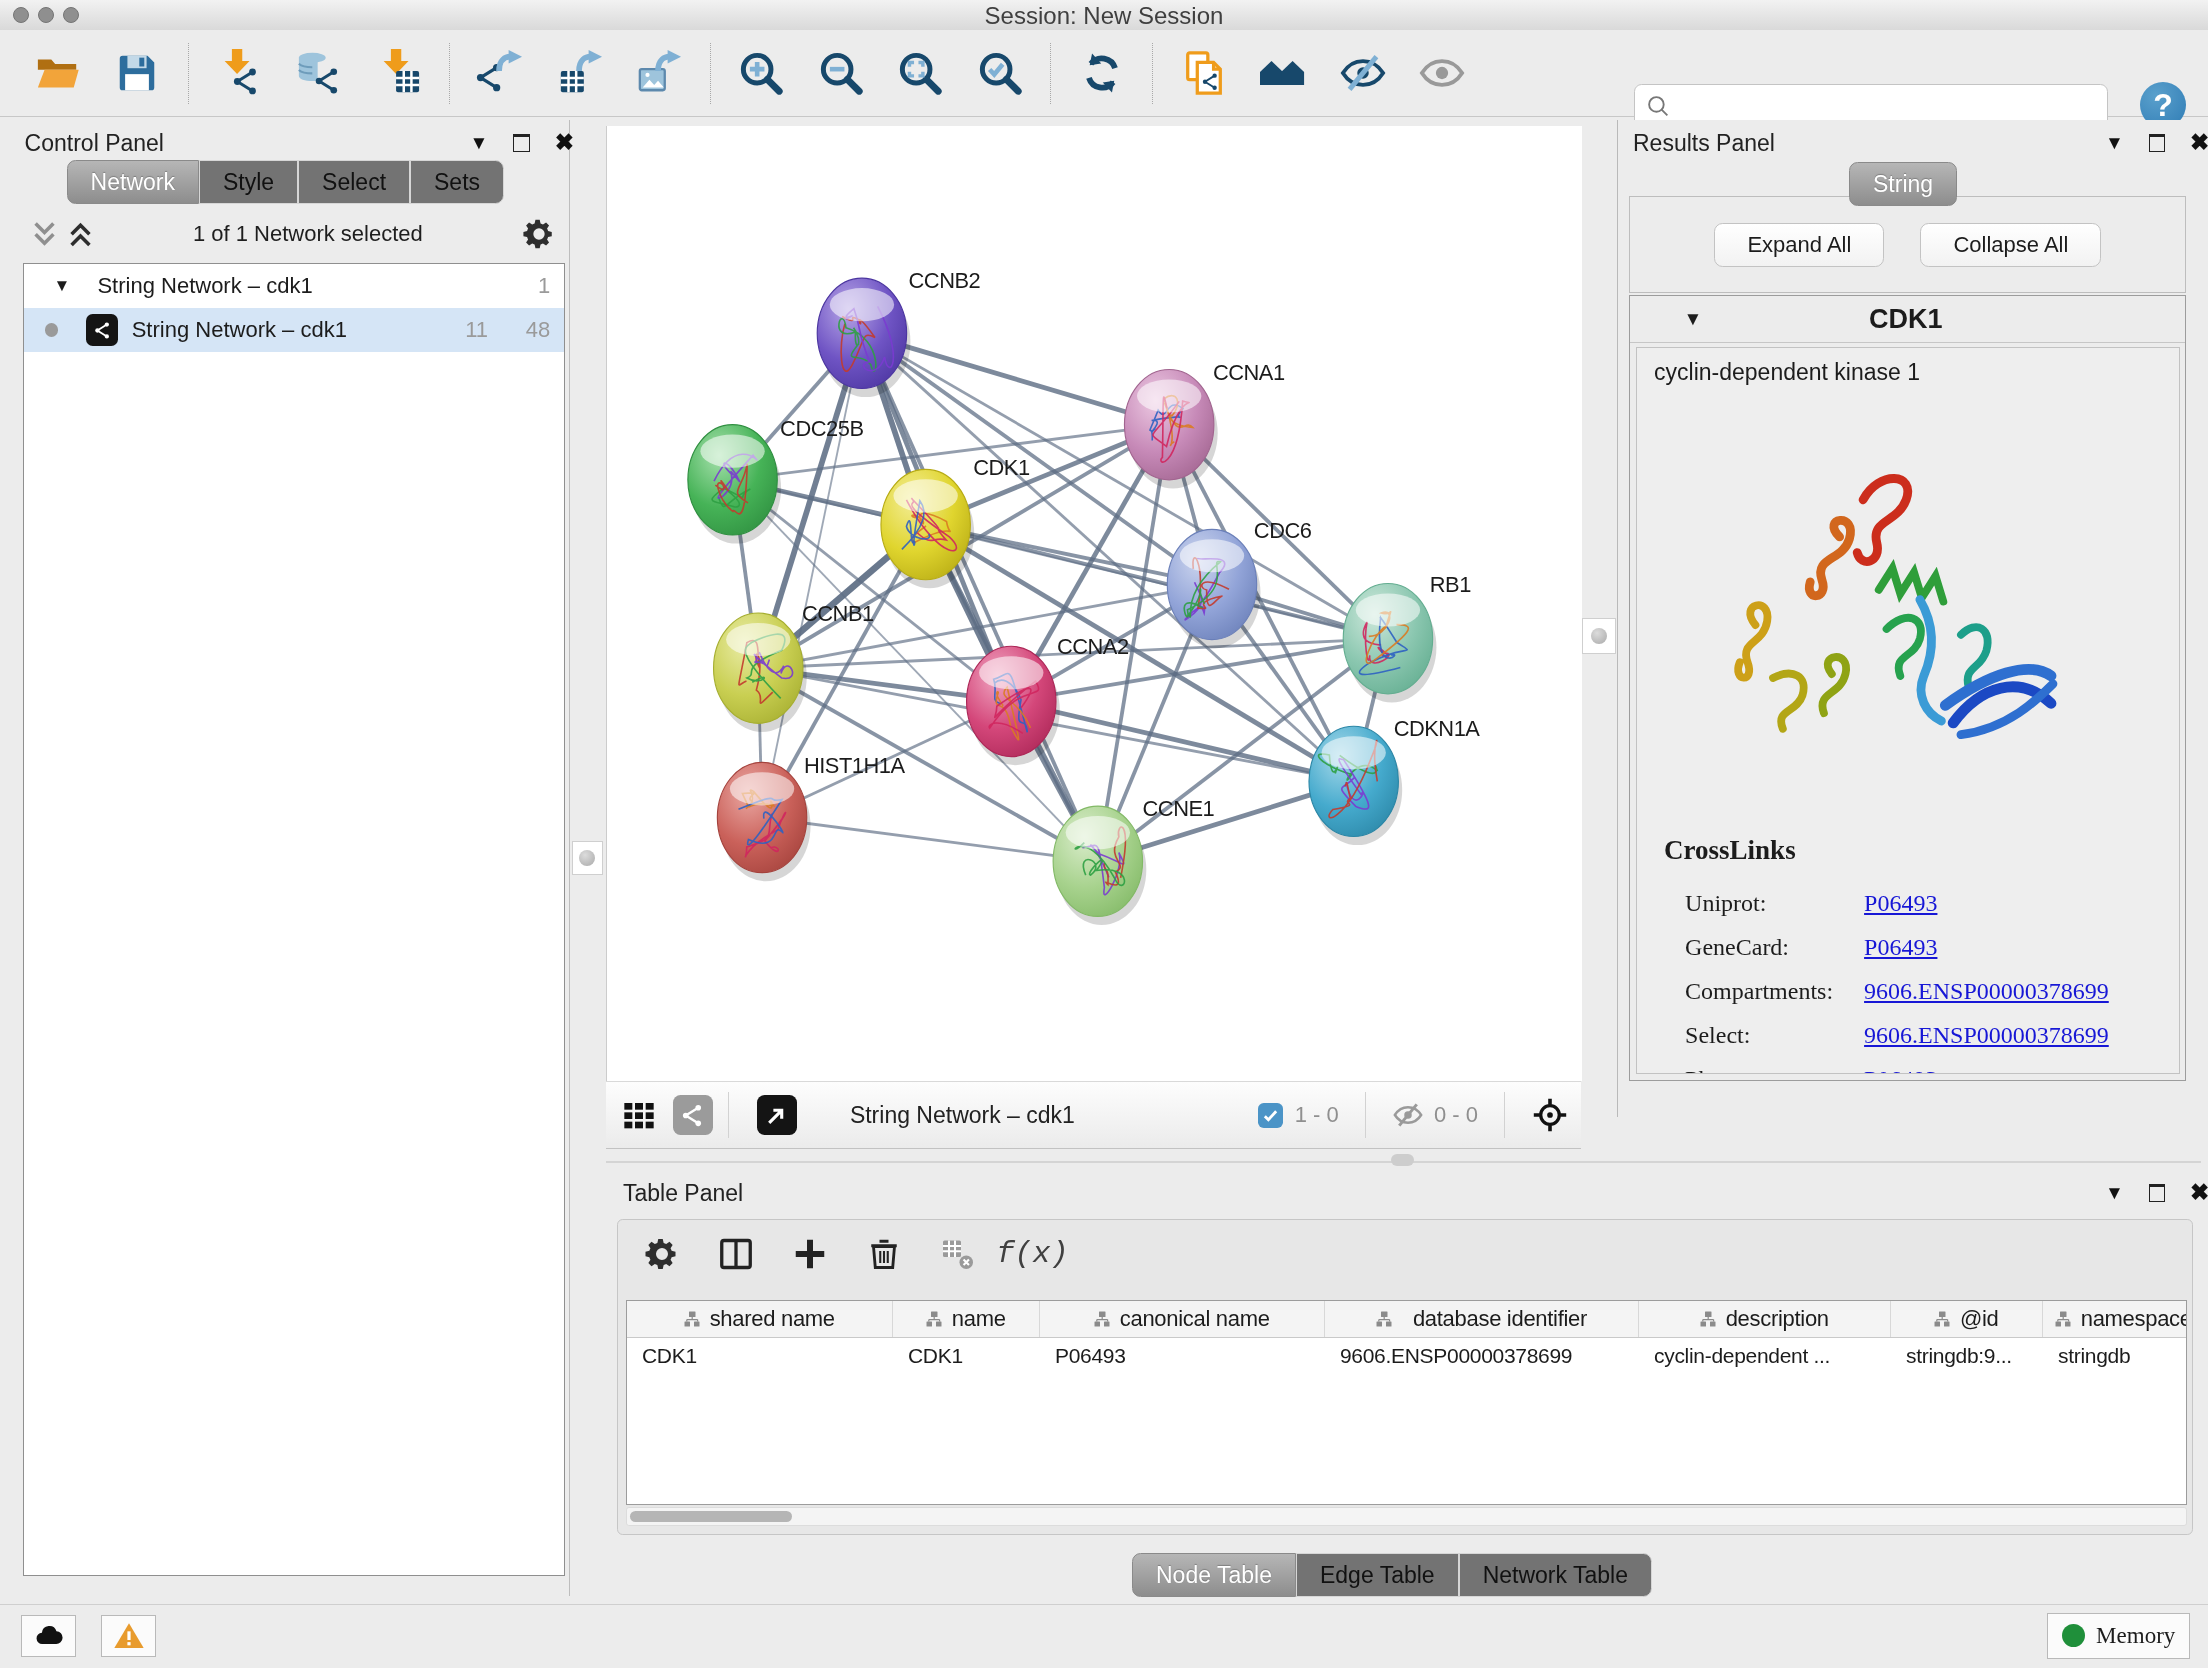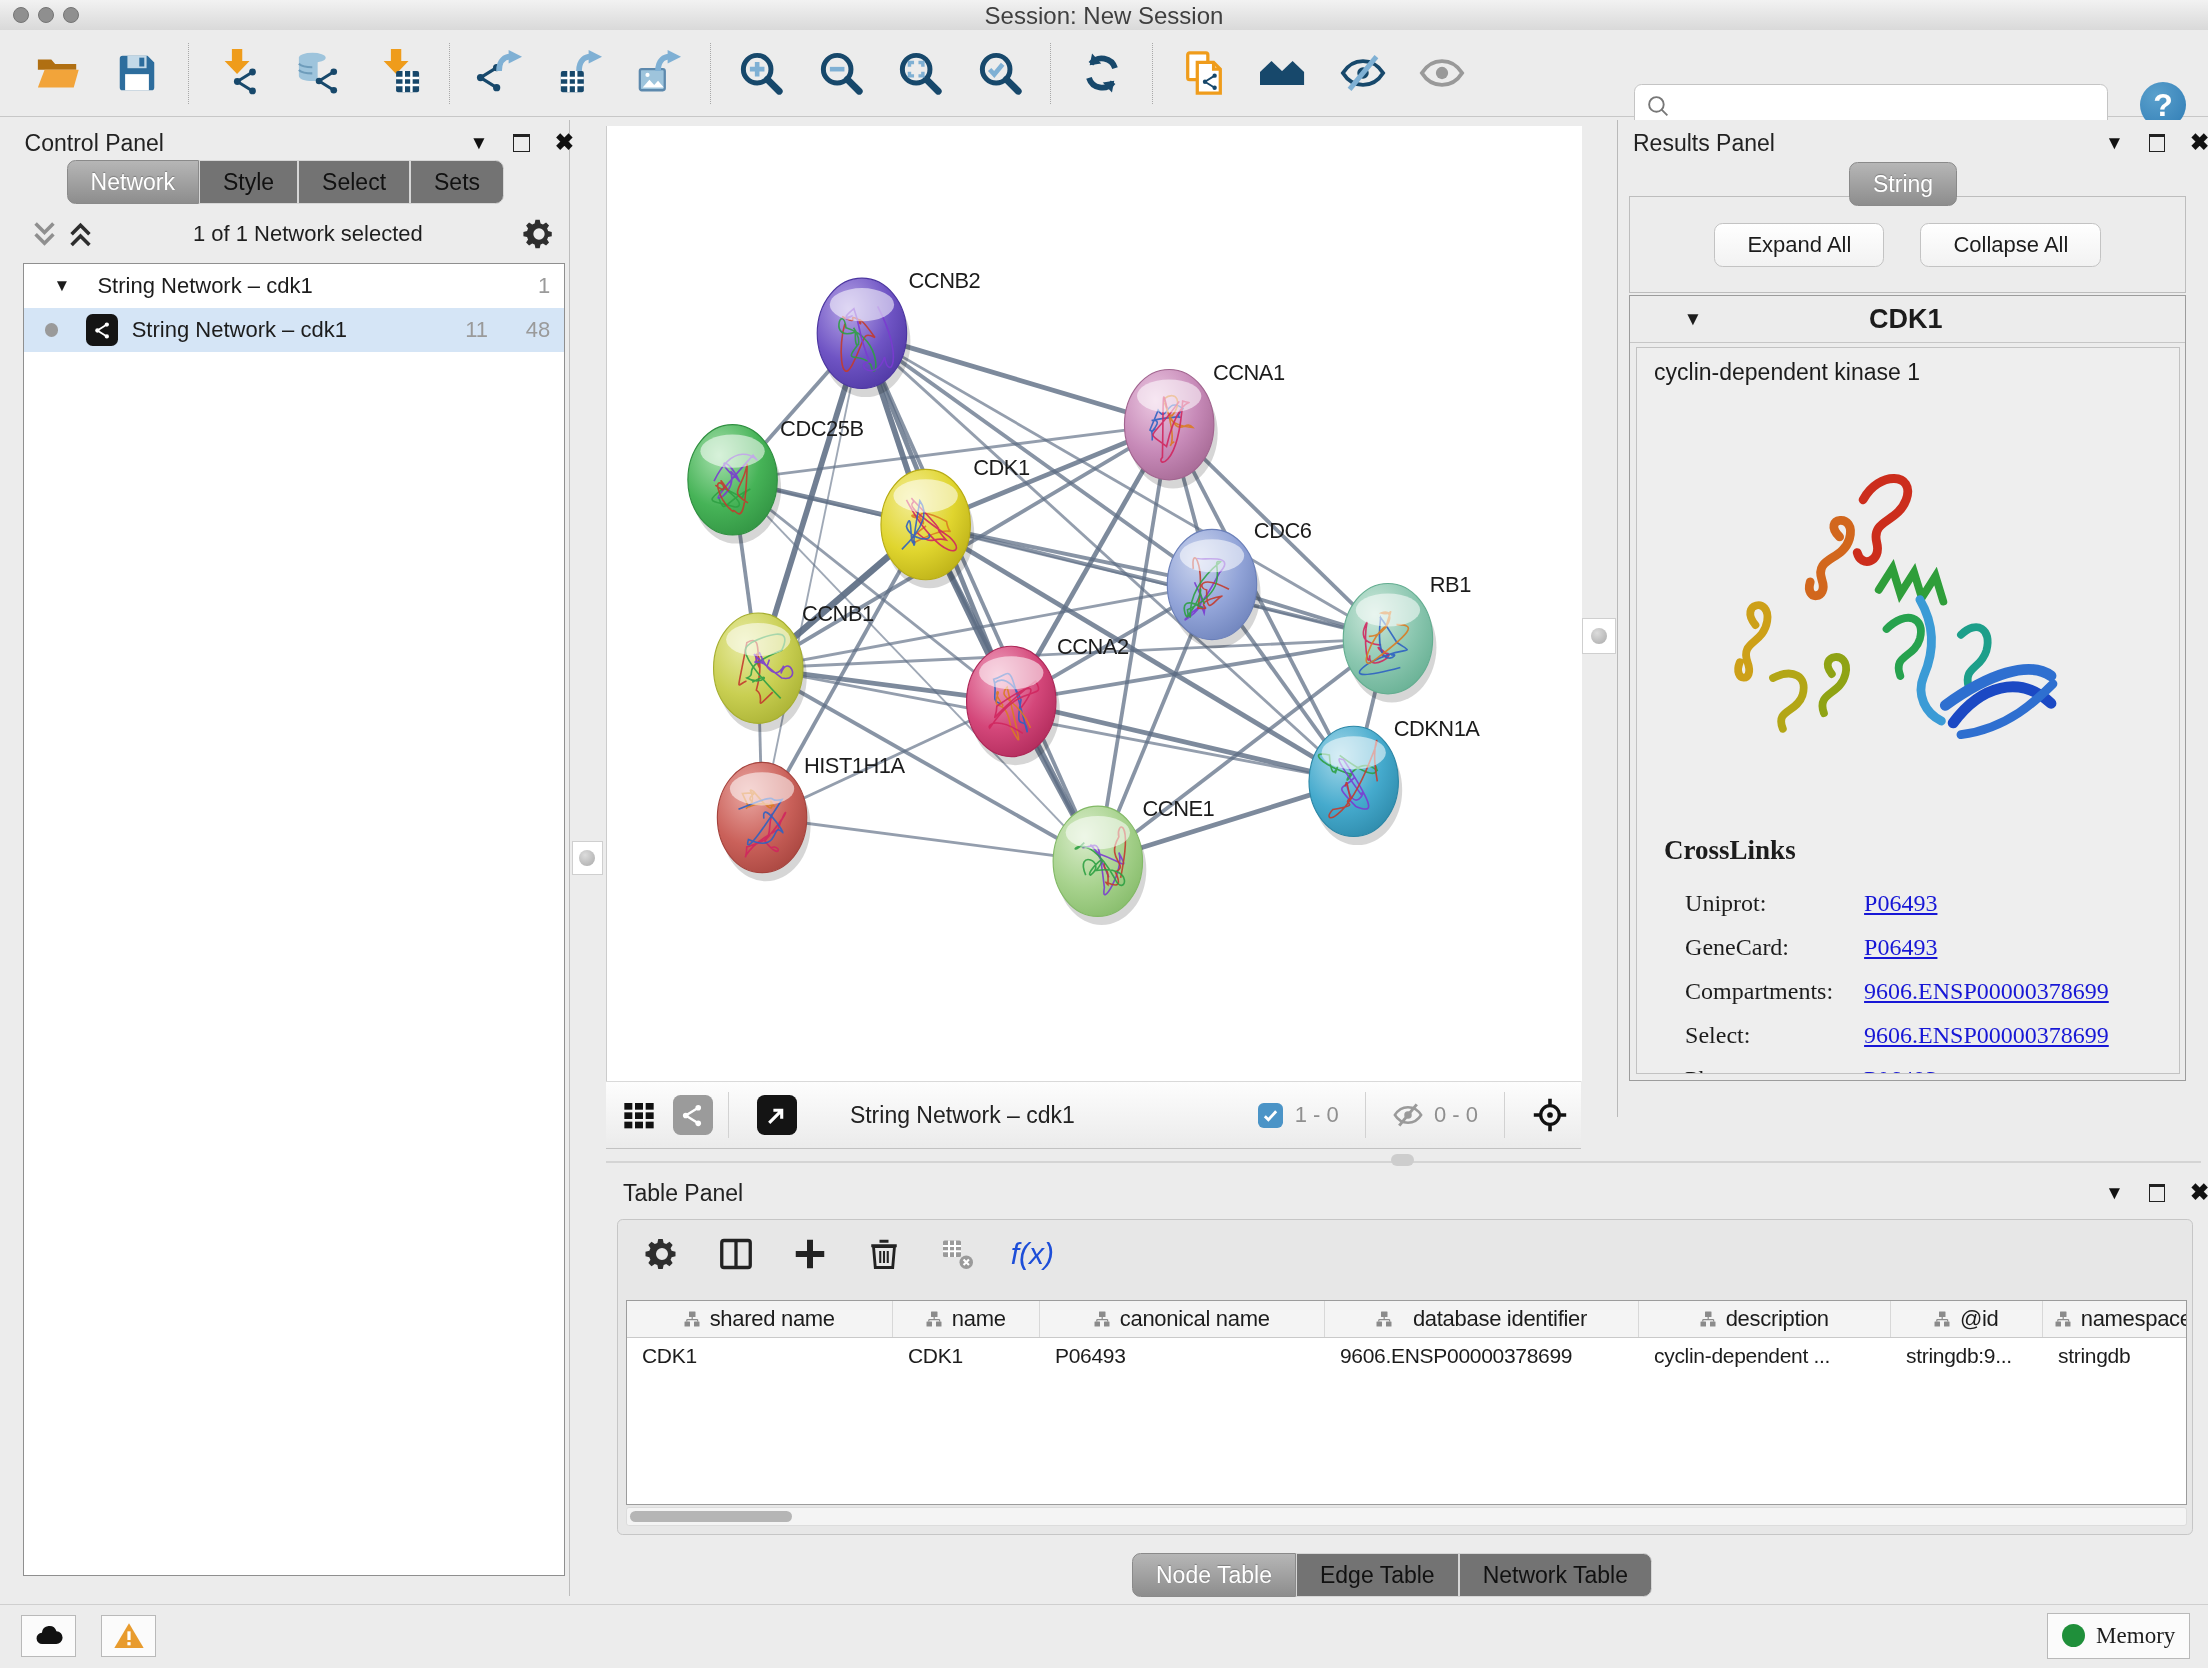--- a/index.html
+++ b/index.html
@@ -81,21 +81,21 @@
   .xl-row .lbl{width:200px;padding-left:21px;box-sizing:border-box;}
   .xl-row .val{color:#1717d6;text-decoration:underline;cursor:pointer;}
   
   .tp{position:absolute;left:606px;top:1170px;width:1595px;height:428px;background:#ececec;}
   .tp .panel-title{position:absolute;left:17px;top:9.5px;}
   .tp .pw-icons{left:1499px;}
   .tp-box{position:absolute;left:11.4px;top:49px;width:1576px;height:316px;background:#e7e7e7;border:1px solid #c6c6c6;border-radius:5.7px;box-sizing:border-box;}
   .tp-icons{position:absolute;left:23px;top:13.3px;display:flex;gap:32px;align-items:center;}
   .tp-ic{width:42px;height:42px;display:flex;align-items:center;justify-content:center;cursor:pointer;}
   .tp-ic.disabled{cursor:default;}
-  .fx{font-family:Liberation Sans, sans-serif;font-style:italic;font-size:30px;color:#1d4ed8;}
+  .fx{font-family:Liberation Mono, monospace;font-style:italic;font-size:30px;color:#404040;}
   .tp-table{position:absolute;left:7.6px;top:80px;width:1561px;height:205px;background:#fff;border:1px solid #9c9c9c;overflow:hidden;box-sizing:border-box;}
   .tt-head{display:flex;height:36px;background:#f4f4f4;border-bottom:1px solid #c9c9c9;}
   .tt-hc{display:flex;align-items:center;justify-content:center;gap:9.5px;font-size:22px;letter-spacing:-0.3px;border-right:1px solid #d8d8d8;box-sizing:border-box;flex:none;overflow:hidden;white-space:nowrap;}
   .tt-row{display:flex;height:36px;}
   .tt-c{display:flex;align-items:center;padding-left:15px;font-size:21px;letter-spacing:-0.3px;box-sizing:border-box;flex:none;overflow:hidden;white-space:nowrap;}
   .tp-scroll{position:absolute;left:7.6px;top:287px;width:1561px;height:19px;background:#f4f4f4;border:1px solid #dcdcdc;border-radius:2.9px;box-sizing:border-box;}
   .tp-thumb{position:absolute;left:2.9px;top:2.9px;width:162px;height:11.4px;background:#b5b5b5;border-radius:5.7px;cursor:pointer;}
   .tp-tabs{position:absolute;left:526px;top:383px;}
   
   .statusbar{position:absolute;left:0;top:1604px;width:2208px;height:65px;background:#ececec;border-top:1.9px solid #cfcfcf;box-sizing:border-box;}

